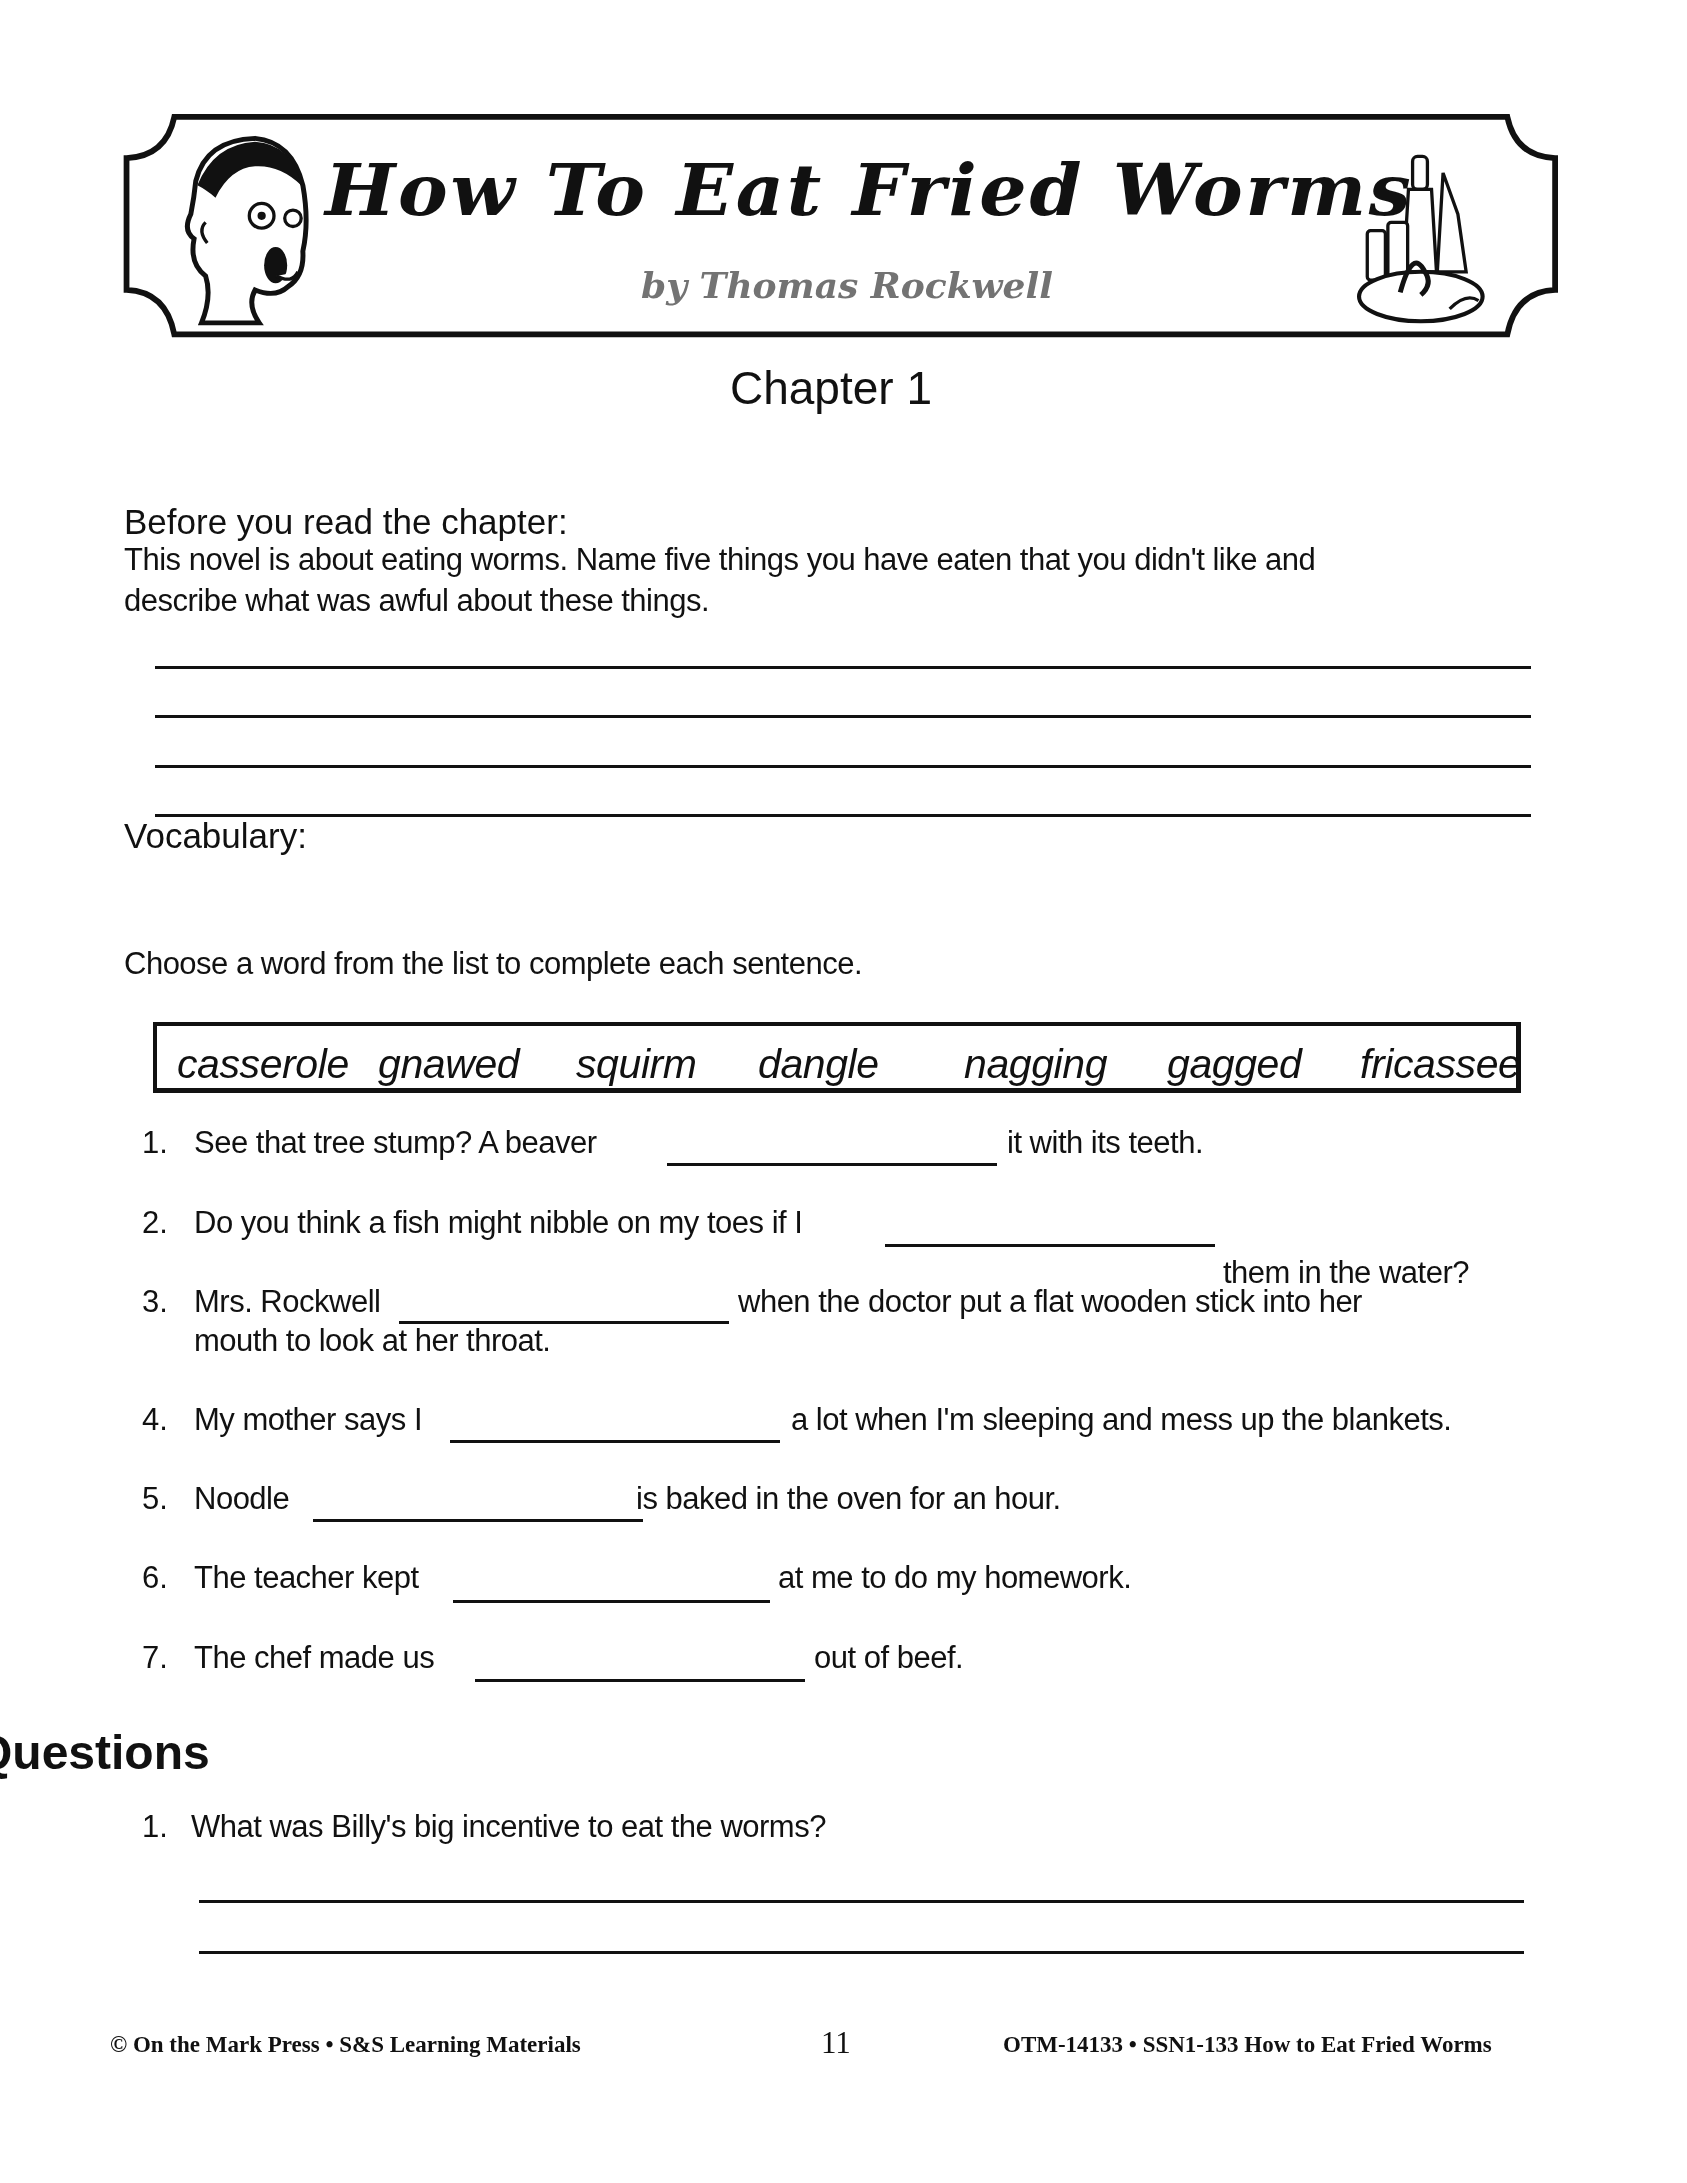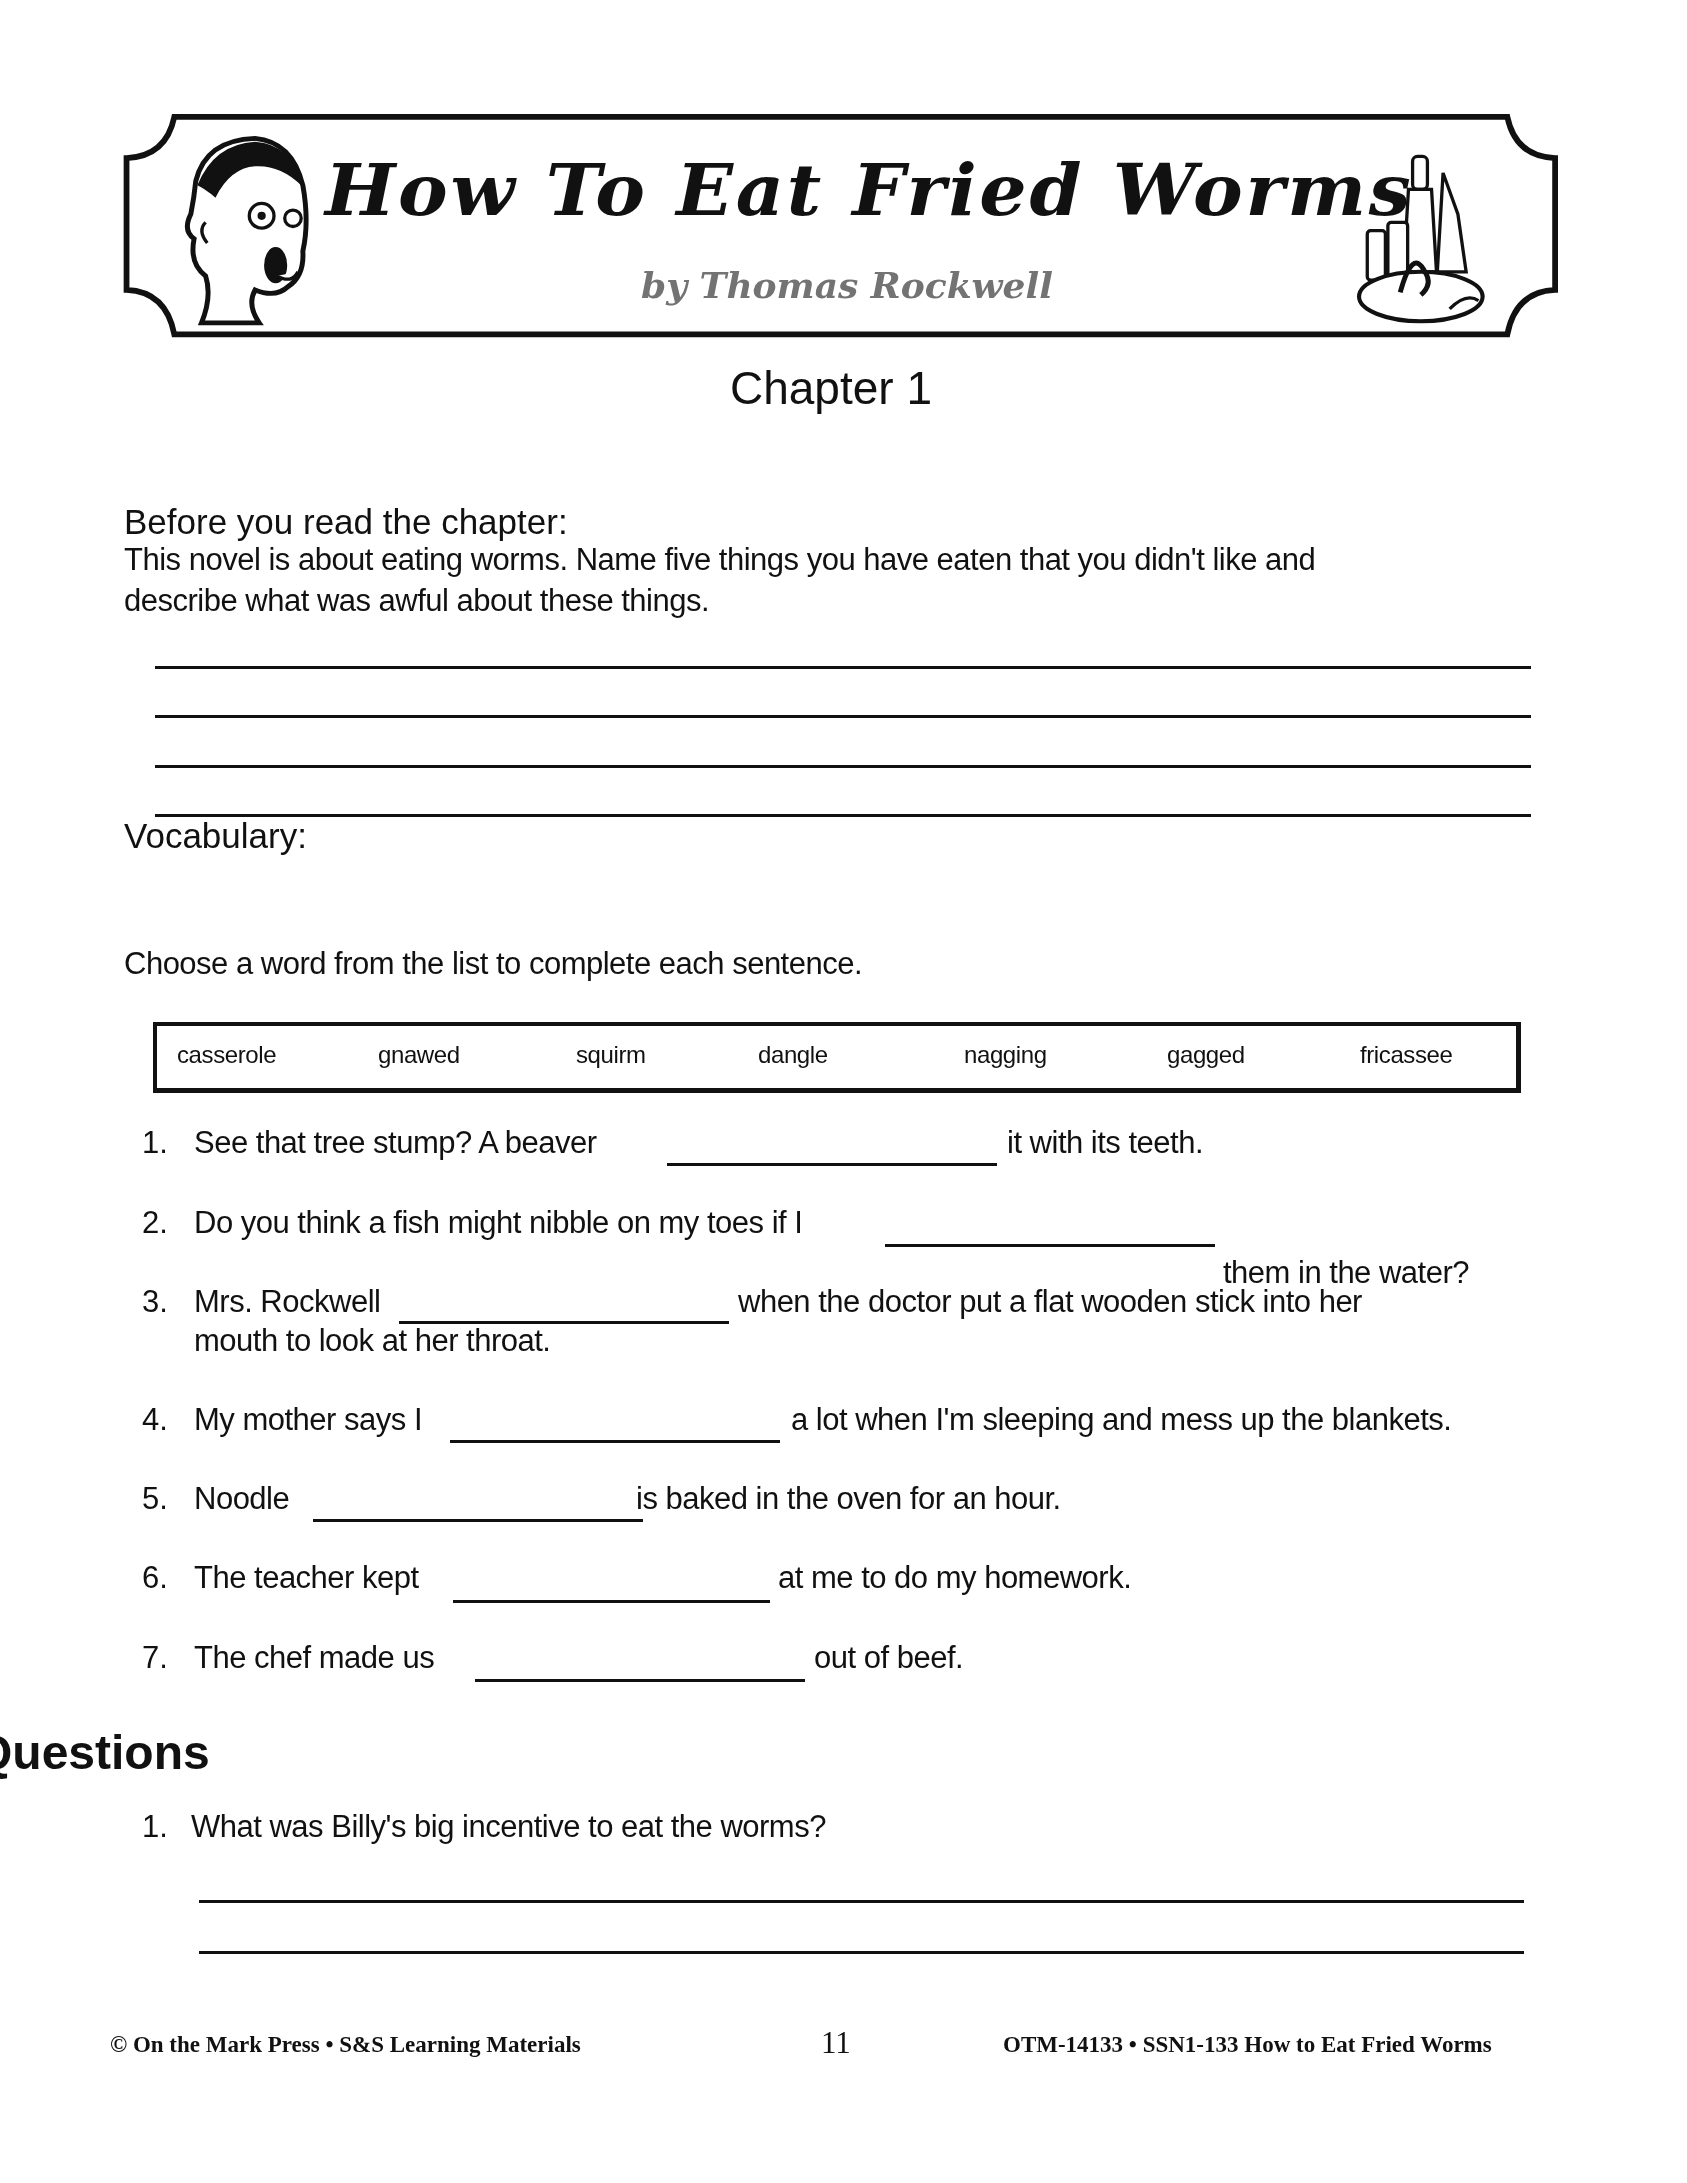--- a/index.html
+++ b/index.html
@@ -6,21 +6,21 @@
     body { width: 1687px; height: 2183px; position: relative; overflow: hidden; color: #111; font-family: "Liberation Sans", sans-serif; }
     .frame-svg { position: absolute; left: 115px; top: 107px; }
     .title { position: absolute; left: 325px; top: 148px; font-family: "DejaVu Serif", serif; font-weight: bold; font-style: italic; font-size: 71px; letter-spacing: 2.5px; transform: scaleX(1.05); transform-origin: left; color: #111; white-space: nowrap; }
     .byline { position: absolute; left: 641px; top: 264px; font-family: "DejaVu Serif", serif; font-weight: bold; font-style: italic; font-size: 36px; color: #737373; white-space: nowrap; }
     .chapter { position: absolute; left: 0; width: 1687px; top: 361px; text-align: center; font-size: 46px; }
     .chapter span { margin-left: -25px; }
     .h2 { position: absolute; left: 124px; font-size: 35px; }
     .para { position: absolute; left: 124px; font-size: 31px; line-height: 41px; width: 1401px; letter-spacing: -0.5px; }
     .rule { position: absolute; height: 2.5px; background: #111; }
     .word-box { position: absolute; left: 153px; top: 1022px; width: 1368px; height: 71px; border: 4.1px solid #111; box-sizing: border-box; border-right-width: 5.8px; border-bottom-width: 5.8px; }
-    .word { position: absolute; top: 15px; font-size: 24px; letter-spacing: -0.4px; }
+    .word { position: absolute; top: 15px; font-size: 41px; letter-spacing: -0.4px; font-style: italic; }
     .num { position: absolute; left: 142px; font-size: 31px; }
     .sent { position: absolute; font-size: 31px; white-space: nowrap; letter-spacing: -0.5px; }
     .blank { position: absolute; height: 2.5px; background: #111; }
     .questions-h { position: absolute; left: 0; width: 1687px; text-align: left; top: 1725px; font-size: 48px; font-weight: bold; }
     .questions-h span { margin-left: -25px; }
     .footer { position: absolute; top: 2032px; font-family: "Liberation Serif", serif; font-weight: bold; font-size: 23px; white-space: nowrap; }
     .page-num { position: absolute; top: 2025px; left: 821px; font-family: "Liberation Serif", serif; font-size: 31px; }
   </style>
 </head>
 <body>

